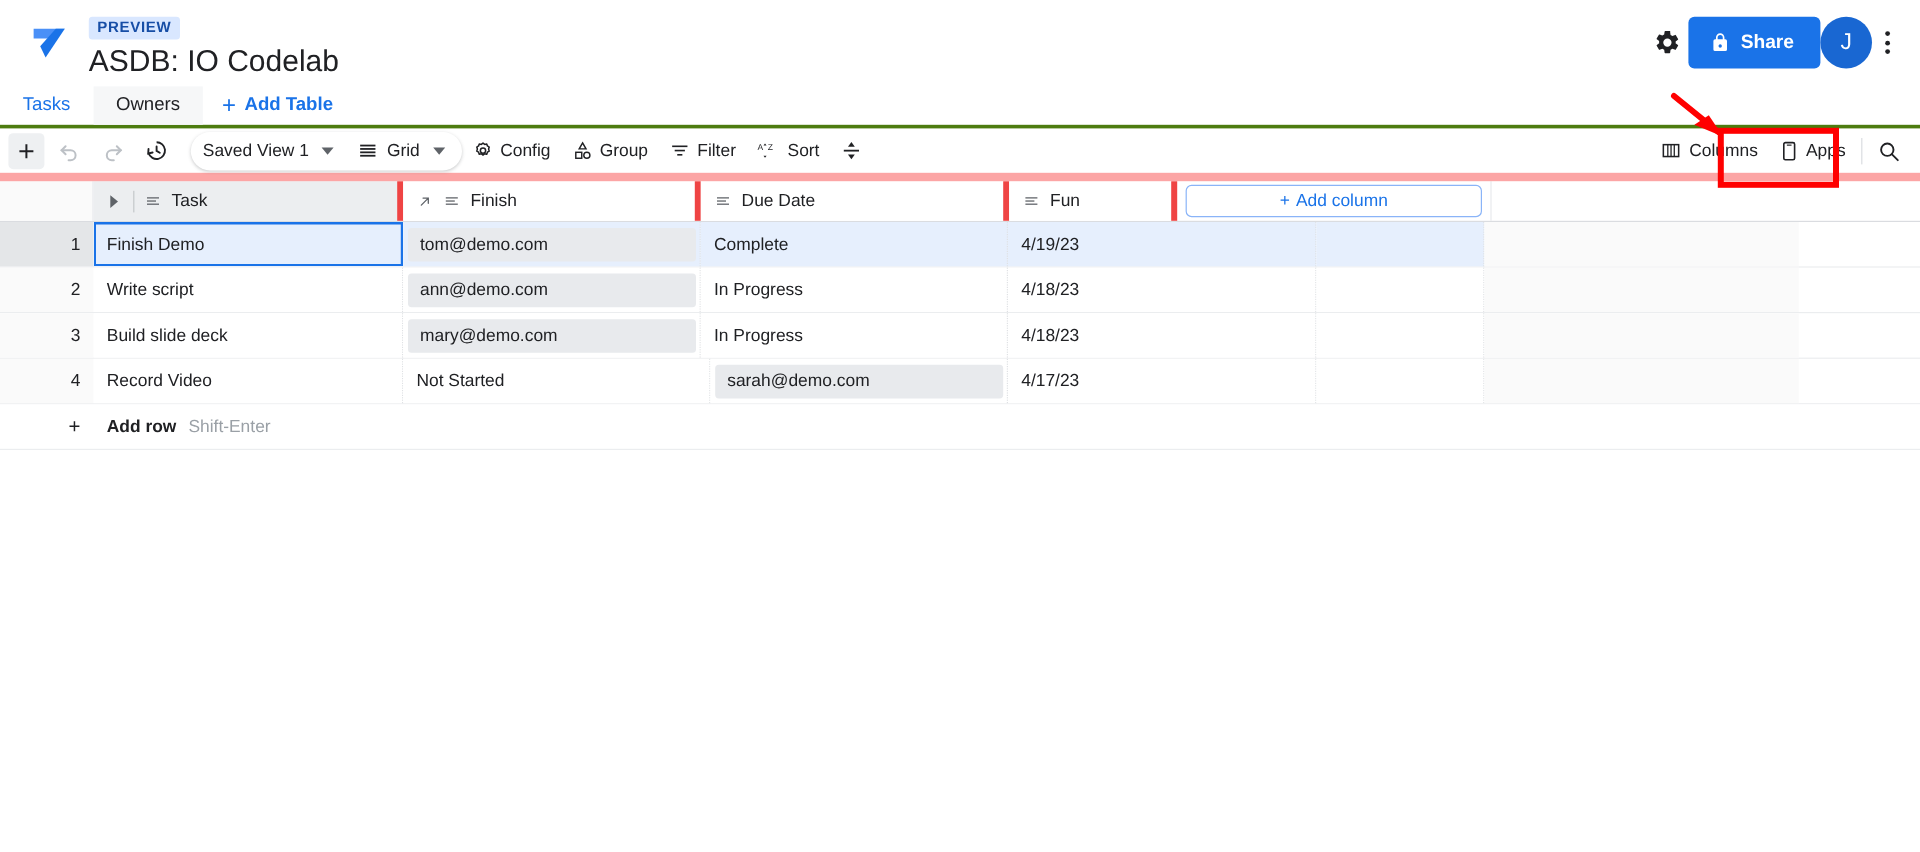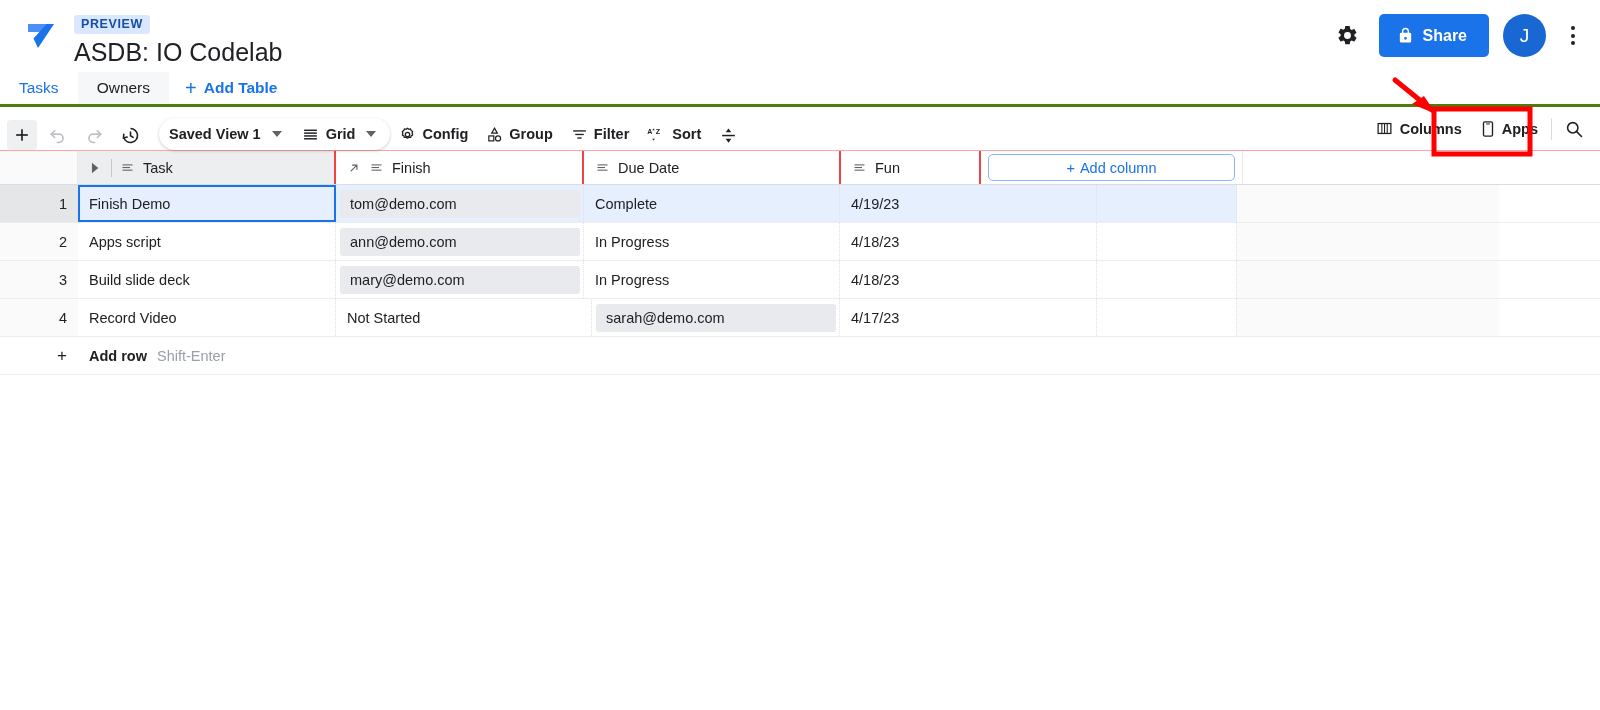--- a/index.html
+++ b/index.html
@@ -43,21 +43,20 @@
     font-weight: normal;
     line-height: 32px;
     white-space: nowrap;
   }
   .header-right {
     position: absolute;
     right: 14px;
     top: 14px;
     display: flex;
     align-items: center;
-    gap: 14px;
   }
   .icon-btn {
     width: 34px; height: 34px;
     display: flex; align-items: center; justify-content: center;
     border-radius: 50%;
     cursor: pointer;
     background: transparent;
     border: none;
   }
   .share-btn {
@@ -113,25 +112,24 @@
     font-size: 15.5px;
     font-weight: bold;
     cursor: pointer;
   }
   .add-table .plus { font-size: 20px; font-weight: normal; line-height: 1; }
 
   
   .toolbar {
     height: 44px;
     display: flex;
-    align-items: flex-end;
+    align-items: center;
     padding: 0 10px 0 4px;
     position: relative;
-    border-bottom: 1px solid #fca5a5;
-    font-weight: bold;
+    border-bottom: 7px solid #fca5a5;
   }
   .tb-icon {
     width: 30px; height: 30px;
     display: flex; align-items: center; justify-content: center;
     border-radius: 4px;
     cursor: pointer;
     margin: 0 3px;
   }
   .tb-icon.boxed { background: #eef0f2; }
   .view-pill {
@@ -181,21 +179,21 @@
   .grid-head {
     display: flex;
     height: 34px;
     border-bottom: 1px solid #dadce0;
     background: #ffffff;
   }
   .gutter-head { width: 78px; background: #fafafa; border-right: 1px solid #e8eaed; }
   .col-head {
     display: flex; align-items: center; gap: 8px;
     padding: 0 11px;
-    border-right: 2px solid #ef4444;
+    border-right: 5px solid #ef4444;
     font-size: 14.5px;
     color: #202124;
     cursor: pointer;
     white-space: nowrap;
     background: #ffffff;
   }
   .col-head.first { background: #eceef0; }
   .addcol-cell {
     padding: 2px 7px;
     display: flex; align-items: center;
@@ -526,21 +524,21 @@
       </div>
     </div>
     <div class="cell" style="width:256px">Complete</div>
     <div class="cell" style="width:257px">4/19/23</div>
     <div class="cell" style="width:140px"></div>
     <div class="cell tail" style="width:262px"></div>
   </div>
 
   <div class="row">
     <div class="gutter">2</div>
-    <div class="cell" style="width:258px">Apps script</div>
+    <div class="cell" style="width:258px">Write script</div>
     <div class="cell owner-cell" style="width:248px">
       <div class="owner-chip-wrap">
         <div class="owner-chip">ann@demo.com</div>
       </div>
     </div>
     <div class="cell" style="width:256px">In Progress</div>
     <div class="cell" style="width:257px">4/18/23</div>
     <div class="cell" style="width:140px"></div>
     <div class="cell tail" style="width:262px"></div>
   </div>

